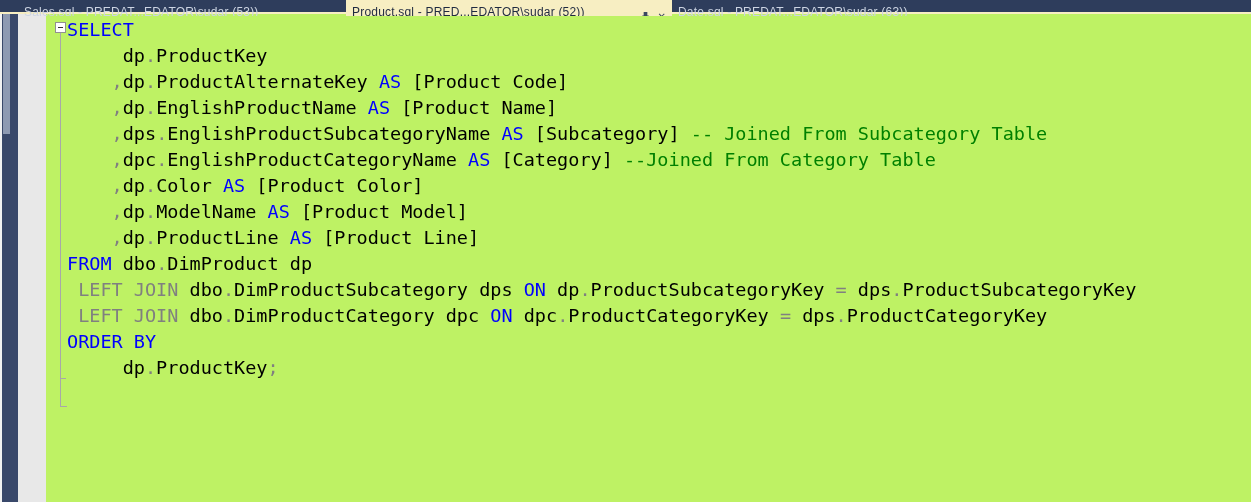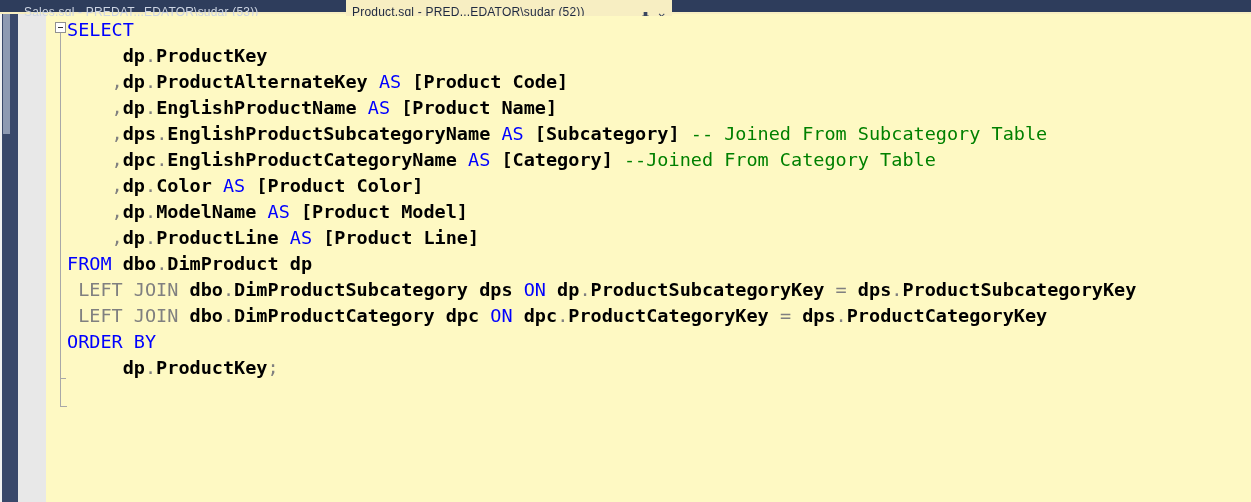--- a/index.html
+++ b/index.html
@@ -19,30 +19,30 @@
   .tab-label{font-size:12px;line-height:16px;margin-top:-4px;white-space:nowrap;
              color:#cdd5e3;letter-spacing:.2px;overflow:hidden;}
   .tab.active{background:var(--active_tab_bg,#f7eec2);}
   .tab.active .tab-label{color:#1f2a40;}
   .tab-icons{display:flex;align-items:center;margin-left:auto;gap:7px;padding-left:8px;}
   .close-glyph{font-size:10px;line-height:12px;color:#3b4760;}
   .tab-underline{position:absolute;left:0;top:12px;width:1251px;height:2px;
                  background:var(--active_tab_bg,#f7eec2);z-index:6;}
 
   
-  .editor{position:absolute;left:0;top:14px;width:1251px;height:488px;background:#fef9c3;}
+  .editor{position:absolute;left:0;top:14px;width:1251px;height:488px;background:#bef264;}
   .gutter{position:absolute;left:18px;top:0;width:28px;height:488px;background:#e8e8e8;}
   .code{position:absolute;left:67px;top:3px;
         font-family:"DejaVu Sans Mono","Liberation Mono",monospace;
         font-size:18.5px;line-height:26px;white-space:pre;color:#000;}
   .line{height:26px;}
   .k{color:var(--keyword,#0000ff);}
   .o{color:var(--operator,#808080);}
   .c{color:var(--comment,#008000);text-align:right;}
-  .t{color:var(--text,#000000);font-weight:bold;}
+  .t{color:var(--text,#000000);}
 
   
   .collapse-box{position:absolute;left:55px;top:8px;width:11px;height:11px;background:#fff;
                 border:1px solid #919191;box-sizing:border-box;z-index:2;}
   .collapse-box::after{content:"";position:absolute;left:2px;top:4px;width:5px;height:1px;background:#333;}
   .outline-v{position:absolute;left:60px;top:19px;width:1px;height:373px;background:#a8a8a8;}
   .outline-tick-mid{position:absolute;left:60px;top:364px;width:6px;height:1px;background:#a8a8a8;}
   .outline-tick-end{position:absolute;left:60px;top:392px;width:7px;height:1px;background:#a8a8a8;}
 </style>
 </head>
@@ -61,20 +61,23 @@
       <div class="tab active" style="width: 326px;">
         <span class="tab-label">Product.sql - PRED...EDATOR\sudar (52))</span>
         <span class="tab-icons">
           <span><svg width="11" height="11" viewBox="0 0 12 12">
               <path d="M4 1h4v4h1.5v1H2.5V5H4z" fill="#3b4760"></path>
               <rect x="5.5" y="6" width="1" height="4.5" fill="#3b4760"></rect>
             </svg></span>
           <span class="close-glyph">✕</span>
         </span>
       </div>
+      <div class="tab" style="width: 290px;">
+        <span class="tab-label">Date.sql - PREDAT...EDATOR\sudar (63))</span>
+      </div>
     </div>
   <div class="tab-underline"></div>
 
   <div class="editor">
     <div class="gutter"></div>
     <div class="collapse-box"></div>
     <div class="outline-v"></div>
     <div class="outline-tick-mid"></div>
     <div class="outline-tick-end"></div>
     <div class="code" id="code"><div class="line"><span class="k">SELECT</span></div><div class="line"><span class="t">     dp</span><span class="o">.</span><span class="t">ProductKey</span></div><div class="line"><span class="t">    </span><span class="o">,</span><span class="t">dp</span><span class="o">.</span><span class="t">ProductAlternateKey </span><span class="k">AS</span><span class="t"> [Product Code]</span></div><div class="line"><span class="t">    </span><span class="o">,</span><span class="t">dp</span><span class="o">.</span><span class="t">EnglishProductName </span><span class="k">AS</span><span class="t"> [Product Name]</span></div><div class="line"><span class="t">    </span><span class="o">,</span><span class="t">dps</span><span class="o">.</span><span class="t">EnglishProductSubcategoryName </span><span class="k">AS</span><span class="t"> [Subcategory] </span><span class="c">-- Joined From Subcategory Table</span></div><div class="line"><span class="t">    </span><span class="o">,</span><span class="t">dpc</span><span class="o">.</span><span class="t">EnglishProductCategoryName </span><span class="k">AS</span><span class="t"> [Category] </span><span class="c">--Joined From Category Table</span></div><div class="line"><span class="t">    </span><span class="o">,</span><span class="t">dp</span><span class="o">.</span><span class="t">Color </span><span class="k">AS</span><span class="t"> [Product Color]</span></div><div class="line"><span class="t">    </span><span class="o">,</span><span class="t">dp</span><span class="o">.</span><span class="t">ModelName </span><span class="k">AS</span><span class="t"> [Product Model]</span></div><div class="line"><span class="t">    </span><span class="o">,</span><span class="t">dp</span><span class="o">.</span><span class="t">ProductLine </span><span class="k">AS</span><span class="t"> [Product Line]</span></div><div class="line"><span class="k">FROM</span><span class="t"> dbo</span><span class="o">.</span><span class="t">DimProduct dp</span></div><div class="line"><span class="o"> LEFT JOIN</span><span class="t"> dbo</span><span class="o">.</span><span class="t">DimProductSubcategory dps </span><span class="k">ON</span><span class="t"> dp</span><span class="o">.</span><span class="t">ProductSubcategoryKey </span><span class="o">=</span><span class="t"> dps</span><span class="o">.</span><span class="t">ProductSubcategoryKey</span></div><div class="line"><span class="o"> LEFT JOIN</span><span class="t"> dbo</span><span class="o">.</span><span class="t">DimProductCategory dpc </span><span class="k">ON</span><span class="t"> dpc</span><span class="o">.</span><span class="t">ProductCategoryKey </span><span class="o">=</span><span class="t"> dps</span><span class="o">.</span><span class="t">ProductCategoryKey</span></div><div class="line"><span class="k">ORDER BY</span></div><div class="line"><span class="t">     dp</span><span class="o">.</span><span class="t">ProductKey</span><span class="o">;</span></div><div class="line"></div></div>

